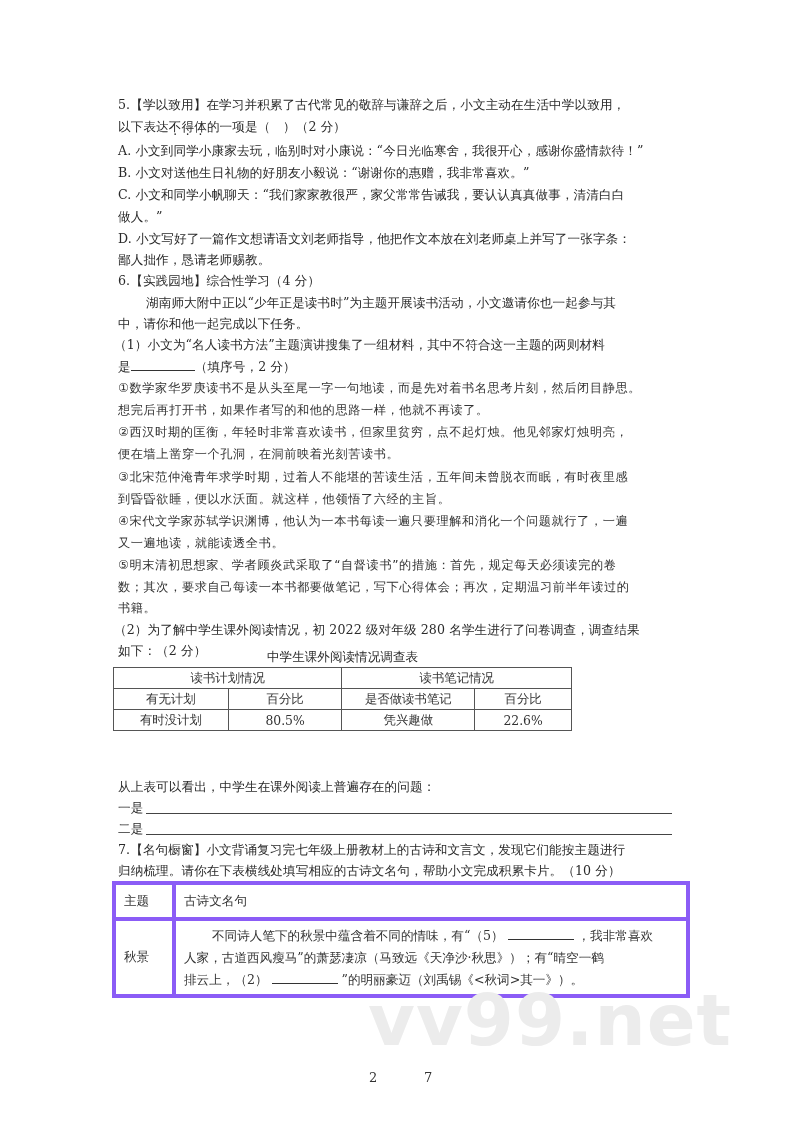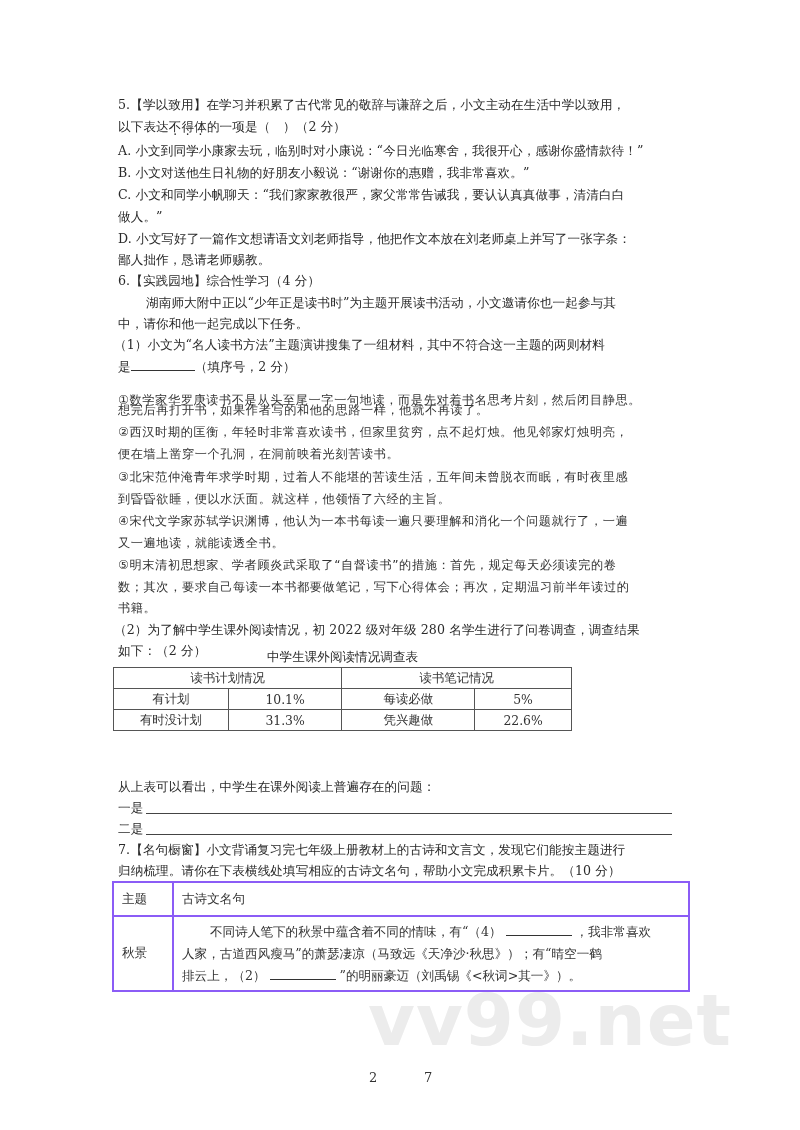--- a/index.html
+++ b/index.html
@@ -19,21 +19,21 @@
   table.survey {
     position: absolute; left: 113px; top: 667px; width: 459px; border-collapse: collapse;
     font-size: 12.4px; color: #333; border-radius: 28px;
   }
   table.survey td { border: 1px solid #555; height: 20px; padding: 0; text-align: center; }
   .tcap { position: absolute; top: 649px; left: 113px; width: 459px; text-align: center; font-size: 12.6px; }
   table.poem {
     position: absolute; left: 112px; top: 881px; width: 578px; border-collapse: collapse;
     font-size: 12.6px; color: #333;
   }
-  table.poem td { border: 2px solid #8b5cf6; padding: 0 8px; }
+  table.poem td { border: 4px solid #8b5cf6; padding: 0 8px; }
   .answer-line { position: absolute; height: 0; border-bottom: 1px solid #444; }
   .watermark {
     position: absolute; left: 368px; top: 984px; font-family: "DejaVu Sans", "Liberation Sans", sans-serif;
     font-weight: bold; font-size: 72px; color: #ececec; letter-spacing: 1px; line-height: 72px;
   }
   .pagenum { position: absolute; top: 1070px; font-size: 13px; color: #333; }
 </style>
 </head>
 <body>
 
@@ -49,21 +49,21 @@
 <div class="line" style="top:252px">鄙人拙作，恳请老师赐教。</div>
 
 <div class="line" style="top:273px">6.【实践园地】综合性学习（4 分）</div>
 <div class="line indent" style="top:295px">湖南师大附中正以“少年正是读书时”为主题开展读书活动，小文邀请你也一起参与其</div>
 <div class="line" style="top:316px">中，请你和他一起完成以下任务。</div>
 <div class="line" style="top:337px; left:114px">（1）小文为“名人读书方法”主题演讲搜集了一组材料，其中不符合这一主题的两则材料</div>
 <div class="line" style="top:358px">
   <span>是</span><span class="blank" style="width:64px"></span><span>（填序号，2 分）</span>
 </div>
 
-<div class="line hand" style="top:392px">①数学家华罗庚读书不是从头至尾一字一句地读，而是先对着书名思考片刻，然后闭目静思。</div>
+<div class="line hand" style="top:380px">①数学家华罗庚读书不是从头至尾一字一句地读，而是先对着书名思考片刻，然后闭目静思。</div>
 <div class="line hand" style="top:402px">想完后再打开书，如果作者写的和他的思路一样，他就不再读了。</div>
 <div class="line hand" style="top:424px">②西汉时期的匡衡，年轻时非常喜欢读书，但家里贫穷，点不起灯烛。他见邻家灯烛明亮，</div>
 <div class="line hand" style="top:446px">便在墙上凿穿一个孔洞，在洞前映着光刻苦读书。</div>
 <div class="line hand" style="top:469px">③北宋范仲淹青年求学时期，过着人不能堪的苦读生活，五年间未曾脱衣而眠，有时夜里感</div>
 <div class="line hand" style="top:491px">到昏昏欲睡，便以水沃面。就这样，他领悟了六经的主旨。</div>
 <div class="line hand" style="top:513px">④宋代文学家苏轼学识渊博，他认为一本书每读一遍只要理解和消化一个问题就行了，一遍</div>
 <div class="line hand" style="top:535px">又一遍地读，就能读透全书。</div>
 <div class="line hand" style="top:557px">⑤明末清初思想家、学者顾炎武采取了“自督读书”的措施：首先，规定每天必须读完的卷</div>
 <div class="line hand" style="top:579px">数；其次，要求自己每读一本书都要做笔记，写下心得体会；再次，定期温习前半年读过的</div>
 <div class="line hand" style="top:600px">书籍。</div>
@@ -78,28 +78,28 @@
       <col style="width:114px">
       <col style="width:133px">
       <col style="width:97px">
     </colgroup>
   <tbody>
       <tr>
     <td colspan="2">读书计划情况</td>
     <td colspan="2">读书笔记情况</td>
   </tr>
   <tr>
-    <td>有计划</td>
-    <td>10.1%</td>
-    <td>每读必做</td>
-    <td>5%</td>
+    <td>有无计划</td>
+    <td>百分比</td>
+    <td>是否做读书笔记</td>
+    <td>百分比</td>
   </tr>
   <tr>
     <td>有时没计划</td>
-    <td>31.3%</td>
+    <td>80.5%</td>
     <td>凭兴趣做</td>
     <td>22.6%</td>
   </tr>
 </tbody>
   </table>
 
 <div class="line" style="top:779px">从上表可以看出，中学生在课外阅读上普遍存在的问题：</div>
 <div class="line" style="top:800px">一是</div>
 <div class="answer-line" style="left:146px; top:813px; width:526px"></div>
 <div class="line" style="top:821px">二是</div>
@@ -114,21 +114,21 @@
       <col>
     </colgroup>
   <tbody>
       <tr>
     <td style="height:32px">主题</td>
     <td style="text-align:left">古诗文名句</td>
   </tr>
   <tr>
     <td style="height:73px">秋景</td>
     <td style="line-height:22px; white-space:nowrap">
-      <div style="padding-left:28px"><span>不同诗人笔下的秋景中蕴含着不同的情味，有“（4）</span><span class="blank" style="width:66px; margin:0 4px"></span><span>，我非常喜欢</span></div>
+      <div style="padding-left:28px"><span>不同诗人笔下的秋景中蕴含着不同的情味，有“（5）</span><span class="blank" style="width:66px; margin:0 4px"></span><span>，我非常喜欢</span></div>
       <div>人家，古道西风瘦马”的萧瑟凄凉（马致远《天净沙·秋思》）；有“晴空一鹤</div>
       <div><span>排云上，（2）</span><span class="blank" style="width:66px; margin:0 4px"></span><span>”的明丽豪迈（刘禹锡《&lt;秋词&gt;其一》）。</span></div>
     </td>
   </tr>
 </tbody>
   </table>
 
 <div class="watermark">vv99.net</div>
 
 <div class="pagenum" style="left:369px">2</div>

